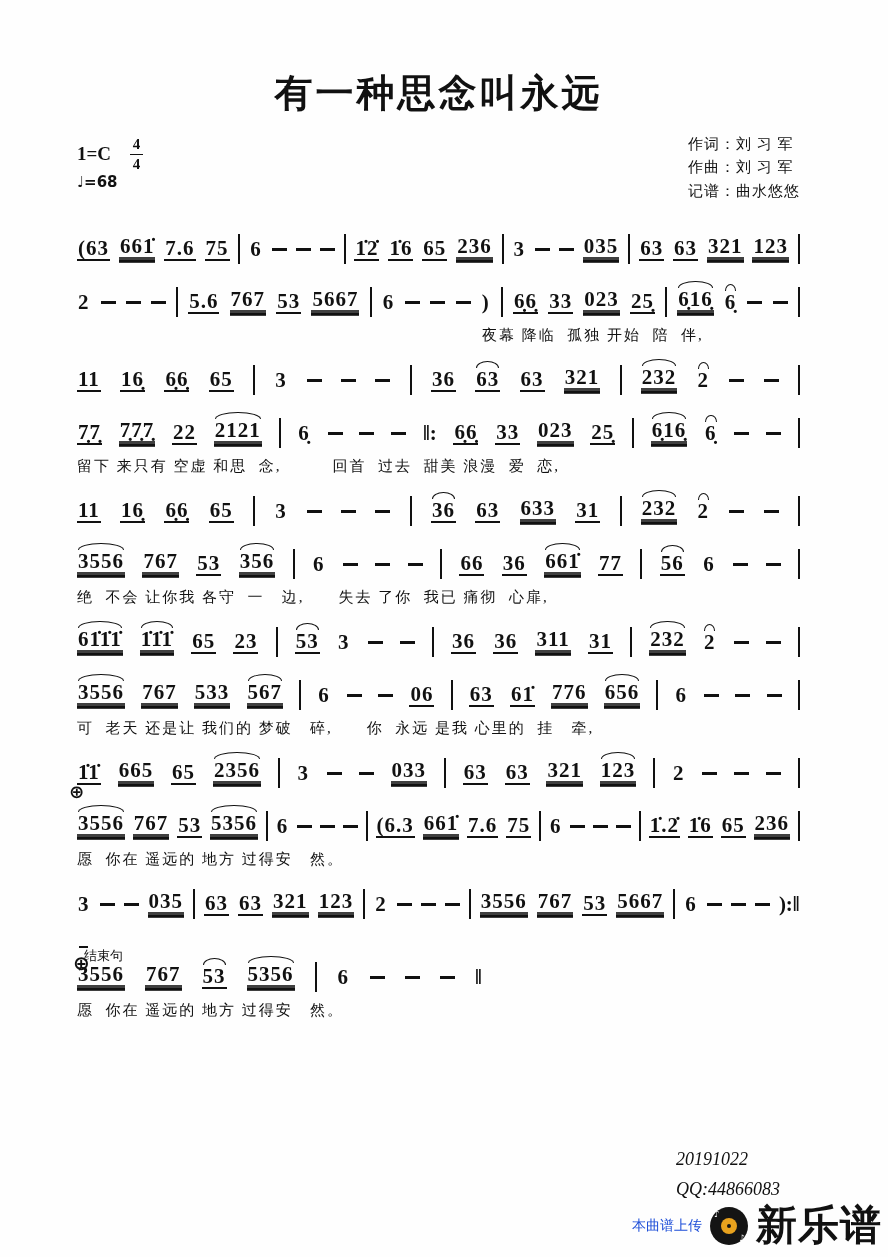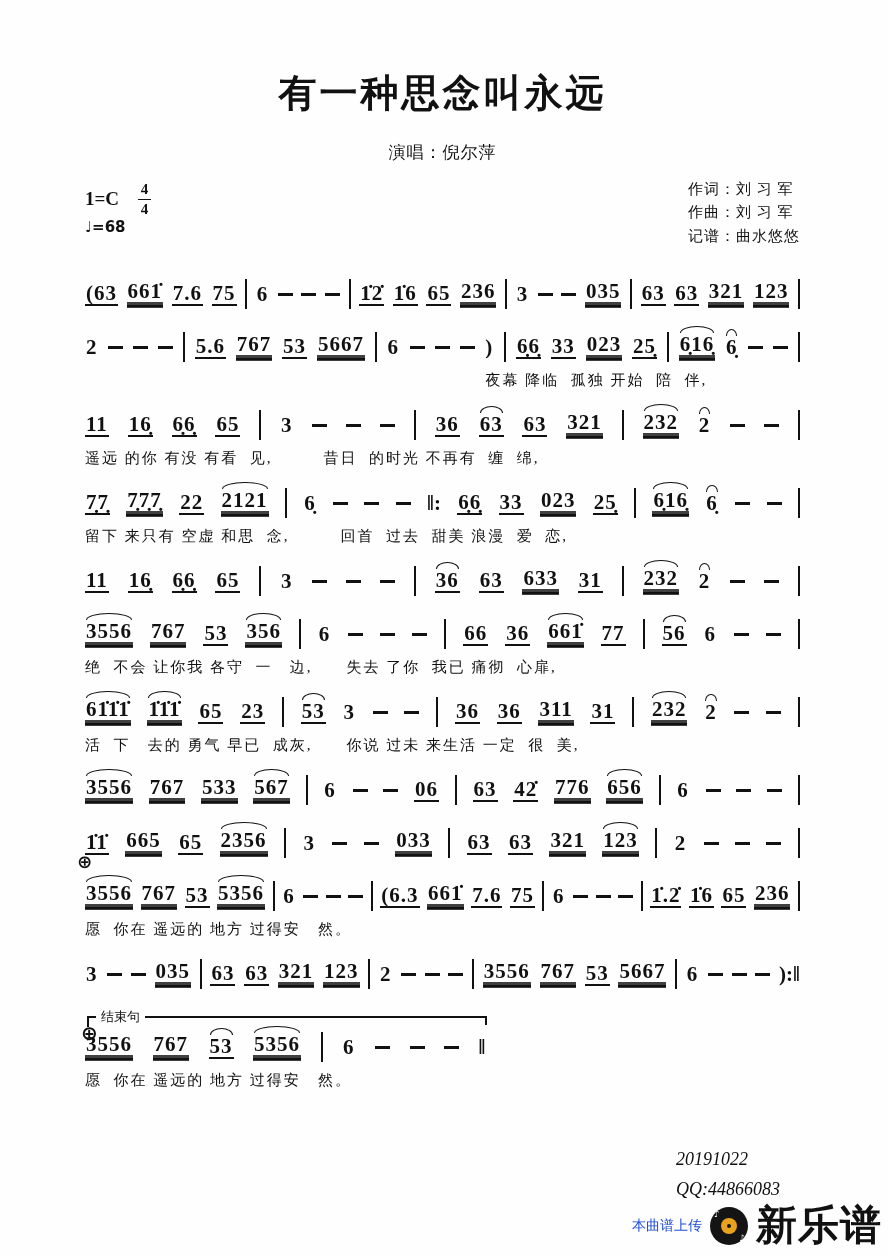--- a/index.html
+++ b/index.html
@@ -1,18 +1,18 @@
 <!DOCTYPE html>
 <html><head>
 <meta charset="utf-8">
 <style>
   html,body{margin:0;padding:0;background:#e9e9e9;}
   #page{position:relative;width:888px;height:1257px;background:#fefefe;color:#111;
         font-family:"Liberation Serif","DejaVu Serif",serif;overflow:hidden;}
-  .content{position:absolute;left:85px;right:88px;top:0;}
+  .content{position:absolute;left:77px;right:88px;top:0;}
 
   
   .title{margin-top:68px;text-align:center;font-size:38px;font-weight:900;letter-spacing:3px;}
   .performer{margin-top:22px;text-align:center;font-size:17px;letter-spacing:1px;}
   .metaRow{position:relative;margin-top:14px;height:72px;}
   .keysig{position:absolute;left:0;top:4px;font-size:19px;font-weight:bold;display:flex;align-items:center;gap:19px;}
   .frac{display:inline-flex;flex-direction:column;align-items:center;font-size:15px;font-weight:bold;line-height:1;}
   .frac .fline{width:13px;height:1.5px;background:#111;margin:1.5px 0;}
   .tempo{position:absolute;left:0;top:40px;font-size:15px;font-weight:bold;font-family:"DejaVu Sans",sans-serif;}
   .credits{position:absolute;right:0;top:0;font-size:15px;line-height:1.55;letter-spacing:1px;}
@@ -31,21 +31,21 @@
   .bar{width:2px;height:30px;background:#111;}
   .dash{width:15px;height:3px;background:#111;}
   .bigbar{font-size:21px;font-weight:bold;letter-spacing:0;}
   .coda{position:absolute;top:-27px;left:-8px;font-size:18px;font-weight:bold;
         font-family:"DejaVu Sans",sans-serif;}
   .coda-left{position:absolute;left:-4px;top:12px;font-size:20px;font-weight:bold;
         font-family:"DejaVu Sans",sans-serif;}
   .lyrics{margin-top:6px;font-size:15px;letter-spacing:2px;white-space:pre;font-weight:500;}
 
   
-  .endbracket{display:flex;align-items:flex-start;margin:0 0 2px 2px;height:18px;}
+  .endbracket{display:flex;align-items:flex-start;margin:0 0 2px 2px;height:18px;flex-direction:column;}
   .elbow{width:7px;height:9px;border-left:2px solid #111;border-top:2px solid #111;margin-top:7px;}
   .elabel{font-size:13px;padding:0 5px;line-height:15px;}
   .eline{flex:1;height:2px;background:#111;margin-top:7px;}
   .etick{width:2px;height:9px;background:#111;margin-top:7px;}
 
   
   .meta-stamp{position:absolute;right:108px;bottom:52px;font-style:italic;font-weight:normal;
               font-size:18px;line-height:1.7;}
   .brandbar{position:absolute;right:6px;bottom:4px;display:flex;align-items:center;gap:8px;}
   .upload{font-size:14px;font-family:"Liberation Sans",sans-serif;color:#1d4ed8;}
@@ -56,21 +56,20 @@
   .vinyl .n1{left:4px;top:2px;} .vinyl .n2{right:3px;bottom:2px;}
   .brandname{font-size:41px;font-weight:900;letter-spacing:1px;font-family:"Liberation Sans",sans-serif;}
 </style>
 </head>
 <body>
 
 <div id="page">
   <div class="content">
 
     <div class="title">有一种思念叫永远</div>
-    <div class="performer">演唱：倪尔萍</div>
 
     <div class="metaRow">
       <div class="keysig">
         <span>1=C</span>
         <span class="frac">
           <span>4</span>
           <span class="fline"></span>
           <span>4</span>
         </span>
       </div>
@@ -159,21 +158,20 @@
             <span class="tok u1 arc">63</span>
             <span class="tok u1">63</span>
             <span class="tok u2">321</span>
             <span class="bar"></span>
             <span class="tok u2 arc">232</span>
             <span class="tok arc">2</span>
             <span class="dash"></span>
             <span class="dash"></span>
             <span class="bar"></span>
           </div>
-          <div class="lyrics">遥远 的你 有没 有看  见,　　　昔日  的时光 不再有  缠  绵,</div>
         </div>
         <div class="system">
           <div class="music">
             <span class="tok u1">7̣7̣</span>
             <span class="tok u2">7̣7̣7̣</span>
             <span class="tok u1">22</span>
             <span class="tok u2 arc">2121</span>
             <span class="bar"></span>
             <span class="tok">6̣</span>
             <span class="dash"></span>
@@ -258,45 +256,45 @@
             <span class="tok u1">36</span>
             <span class="tok u2">311</span>
             <span class="tok u1">31</span>
             <span class="bar"></span>
             <span class="tok u2 arc">232</span>
             <span class="tok arc">2</span>
             <span class="dash"></span>
             <span class="dash"></span>
             <span class="bar"></span>
           </div>
-          <div class="lyrics">活  下   去的 勇气 早已  成灰,　　你说 过未 来生活 一定  很  美,</div>
         </div>
         <div class="system">
           <div class="music">
             <span class="tok u2 arc">3556</span>
             <span class="tok u2">767</span>
             <span class="tok u2">533</span>
             <span class="tok u2 arc">567</span>
             <span class="bar"></span>
             <span class="tok">6</span>
             <span class="dash"></span>
             <span class="dash"></span>
             <span class="tok u1">06</span>
             <span class="bar"></span>
             <span class="tok u1">63</span>
-            <span class="tok u1">42̇</span>
+            <span class="tok u1">61̇</span>
             <span class="tok u2">776</span>
             <span class="tok u2 arc">656</span>
             <span class="bar"></span>
             <span class="tok">6</span>
             <span class="dash"></span>
             <span class="dash"></span>
             <span class="dash"></span>
             <span class="bar"></span>
           </div>
+          <div class="lyrics">可  老天 还是让 我们的 梦破   碎,　　你  永远 是我 心里的  挂   牵,</div>
         </div>
         <div class="system">
           <div class="music">
             <span class="tok u1">1̇1̇</span>
             <span class="tok u2">665</span>
             <span class="tok u1">65</span>
             <span class="tok u2 arc">2356</span>
             <span class="bar"></span>
             <span class="tok">3</span>
             <span class="dash"></span>

